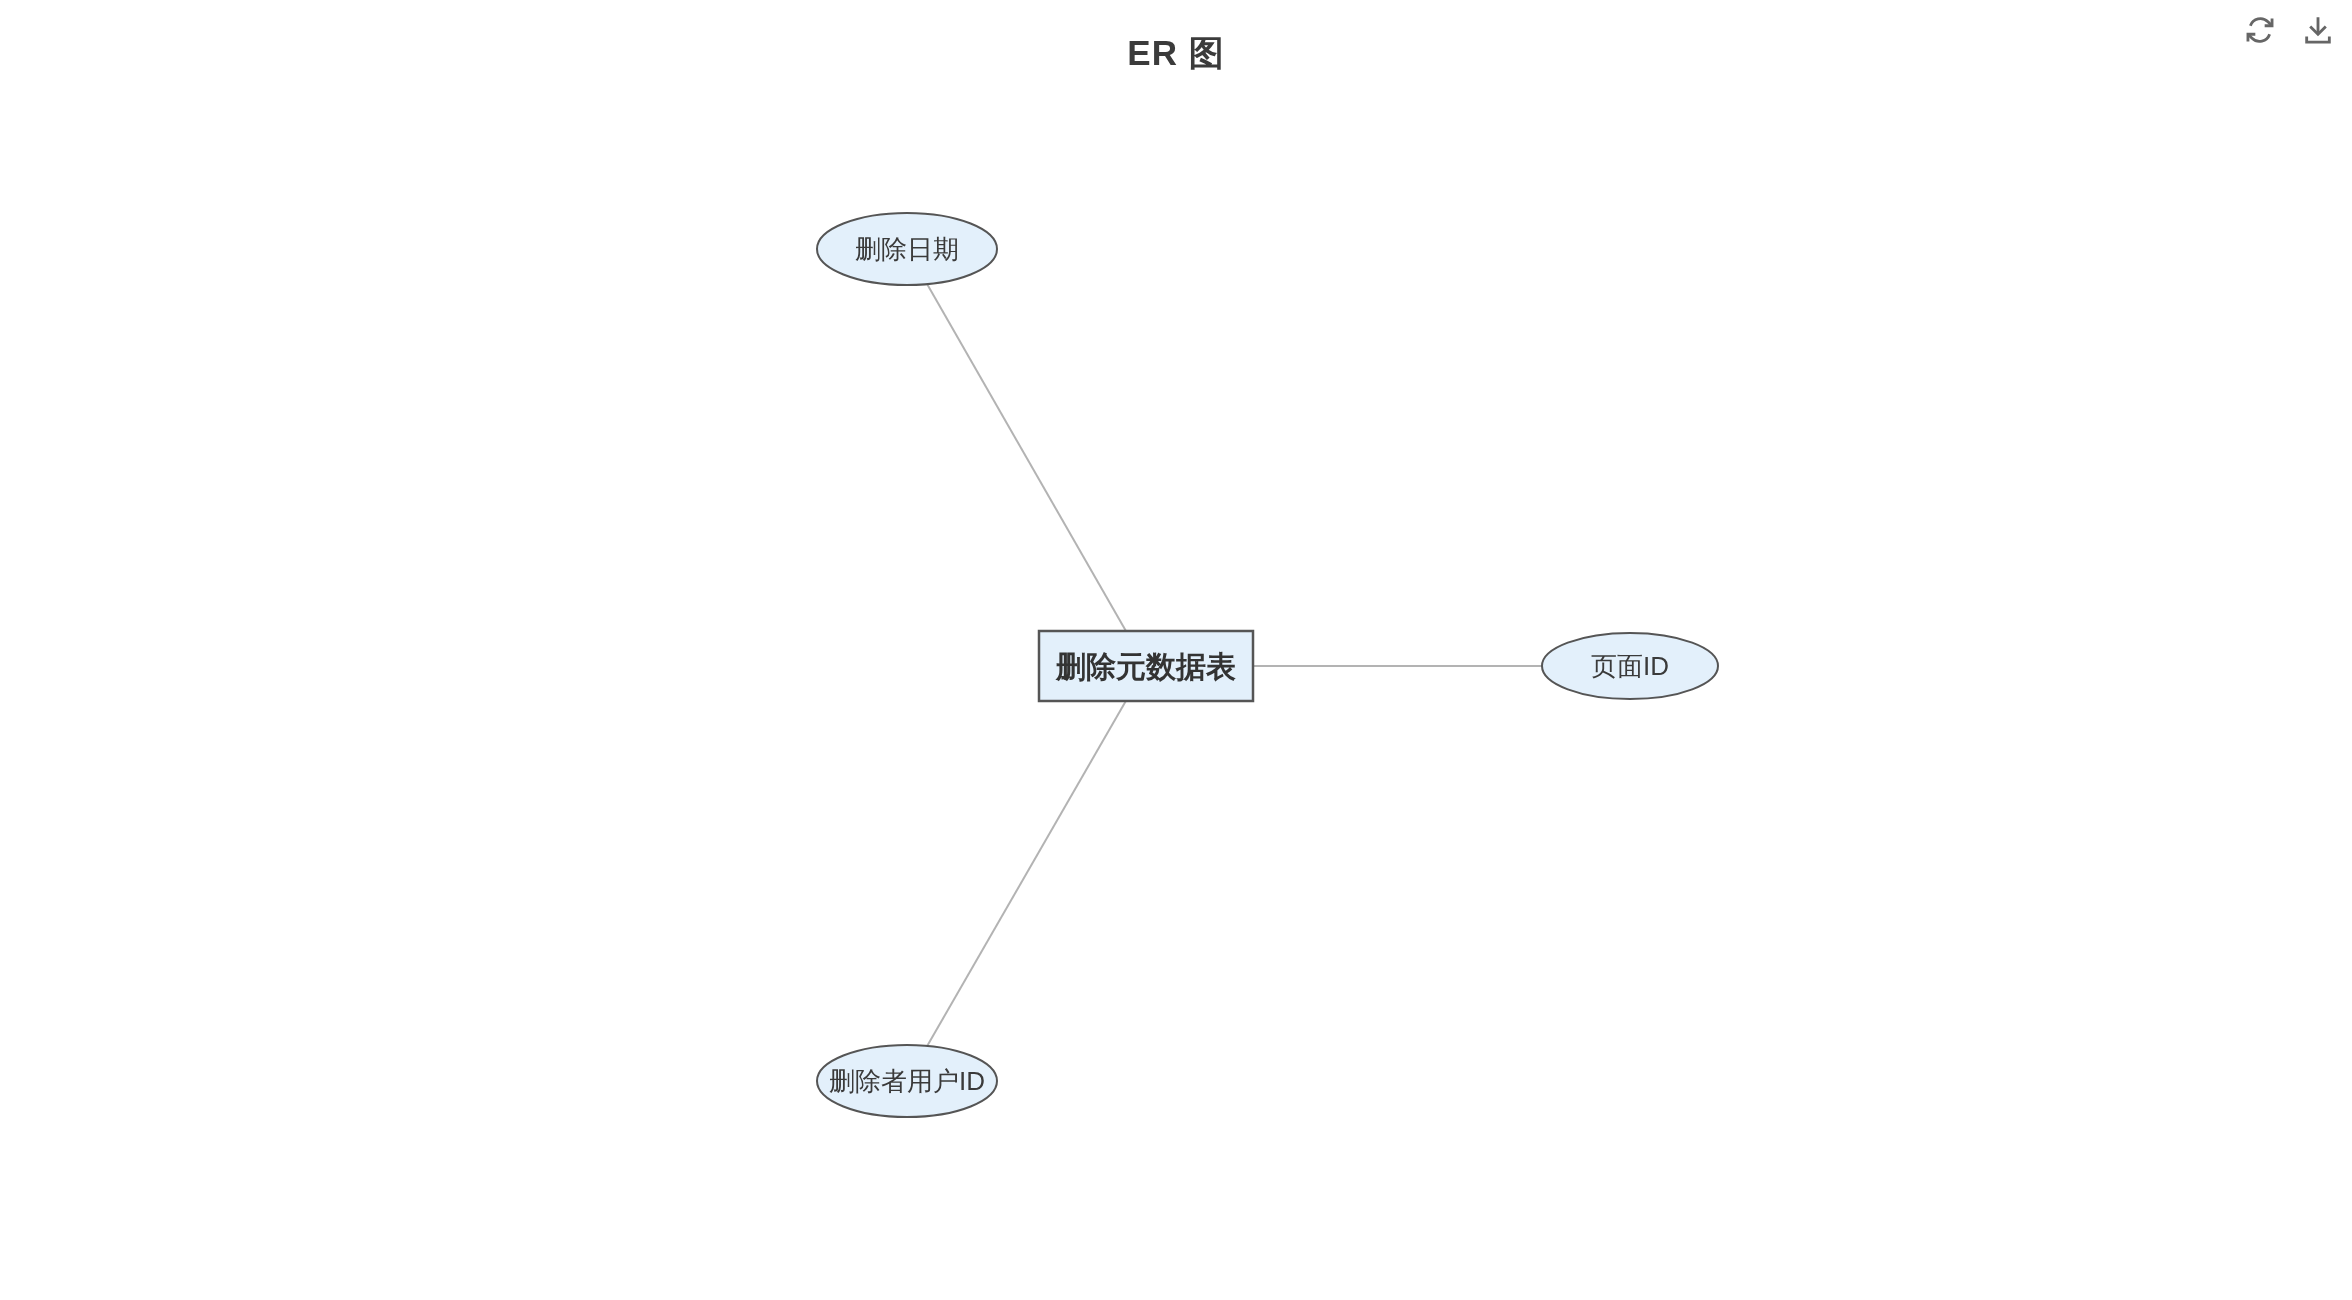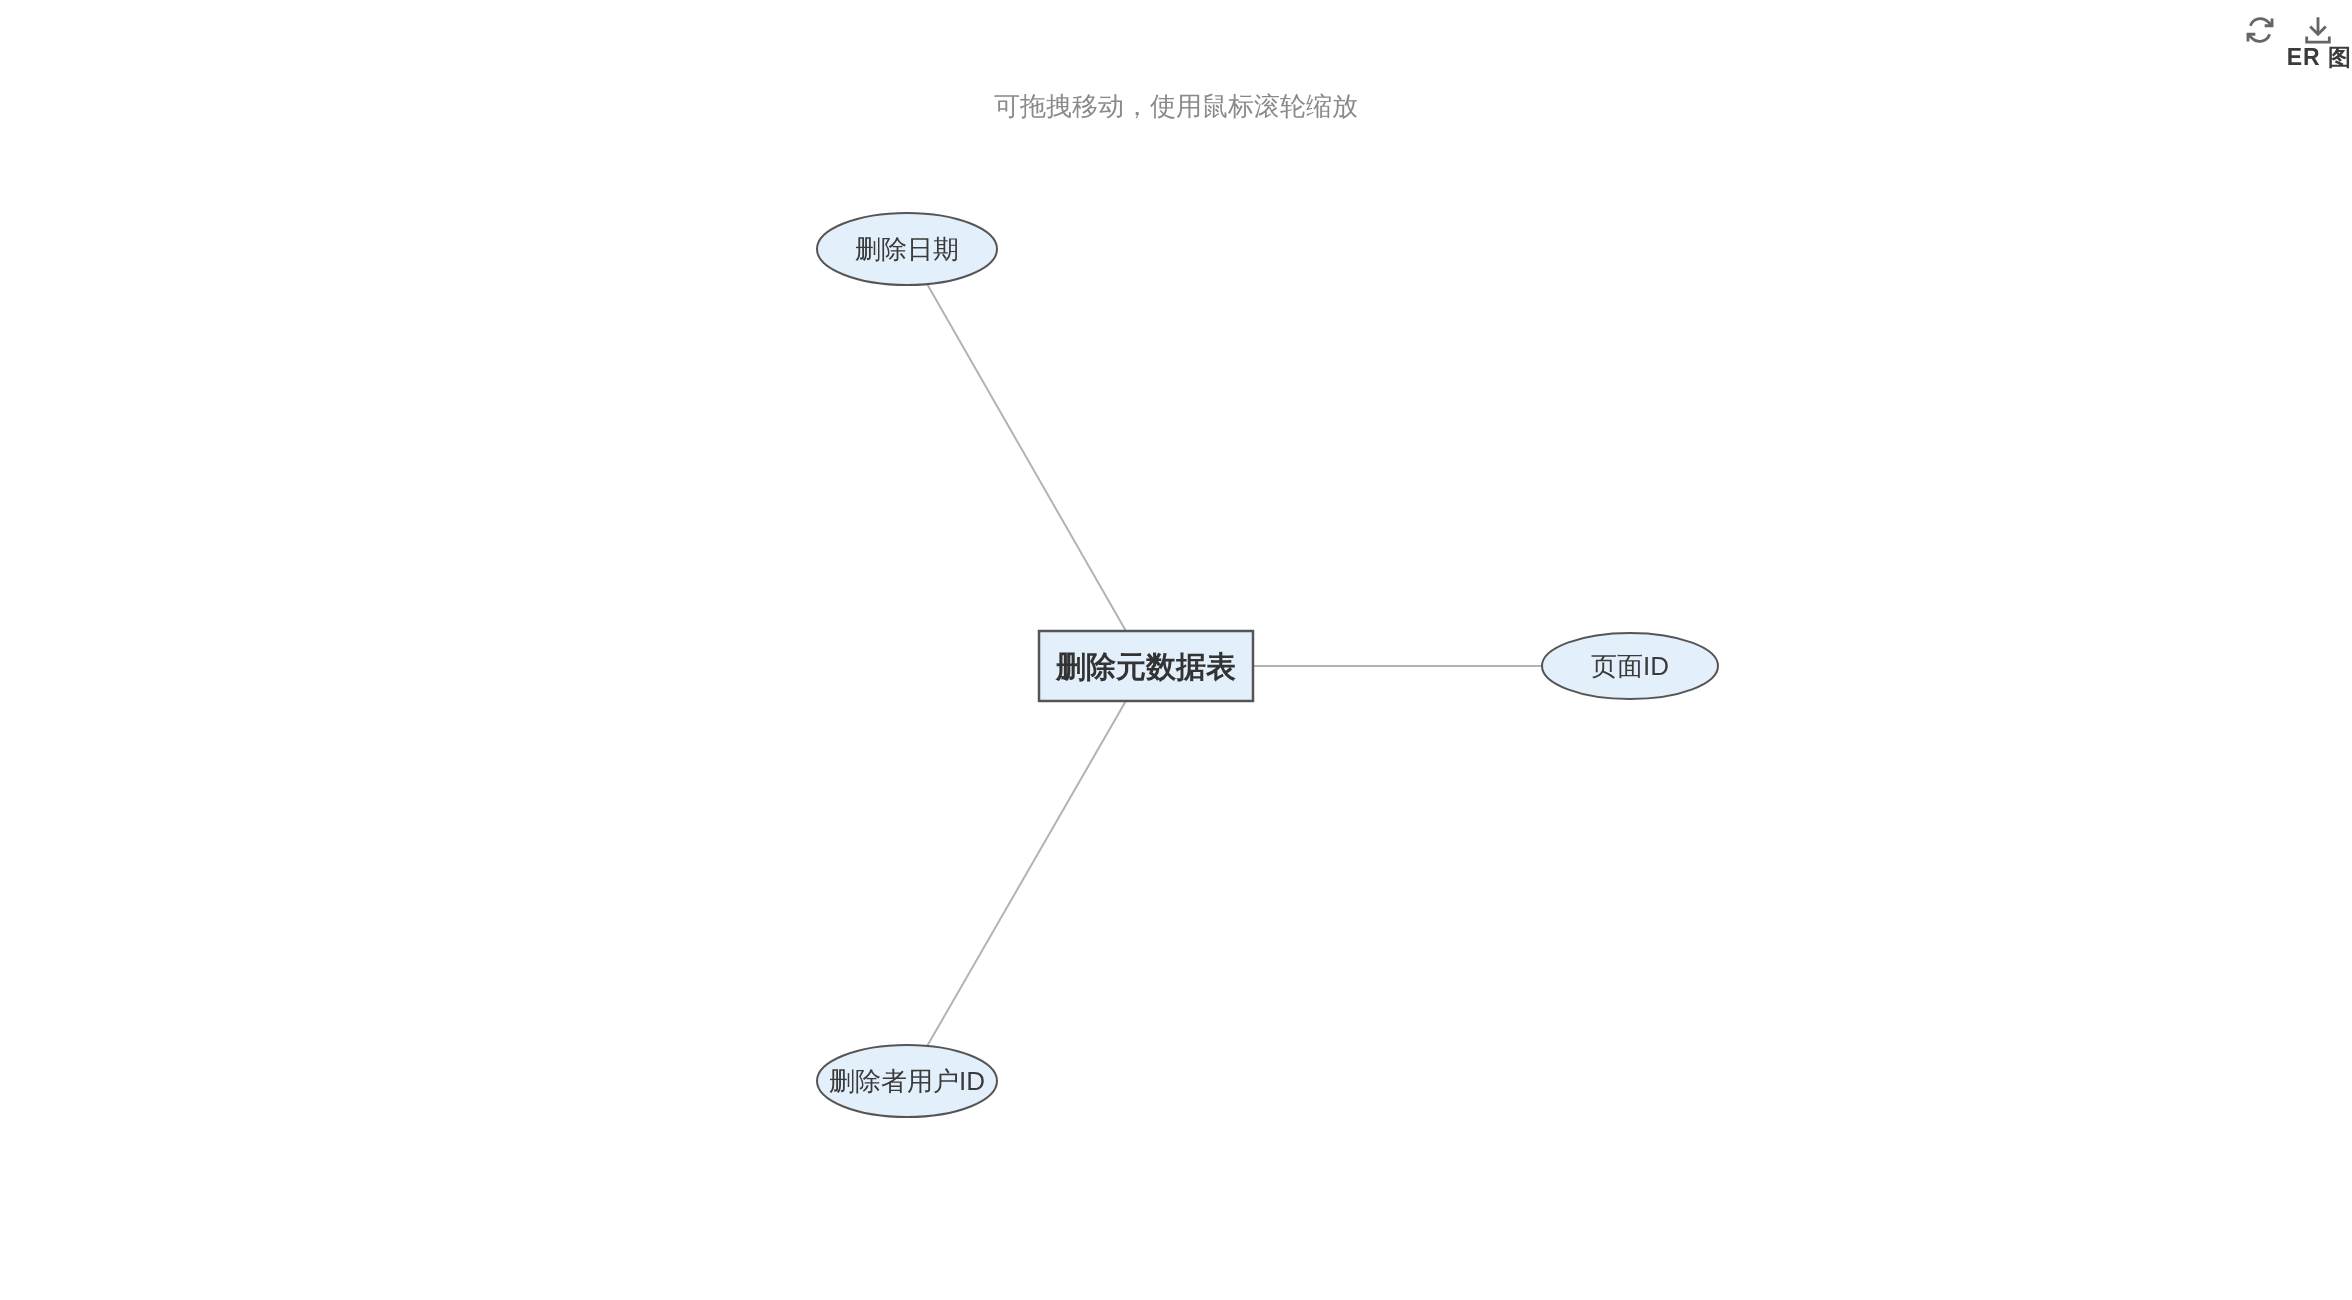--- a/index.html
+++ b/index.html
@@ -12,26 +12,25 @@
   }
   .stage { position: absolute; inset: 0; }
   svg.canvas { position: absolute; inset: 0; width: 100%; height: 100%; cursor: grab; }
 
   .header {
     position: absolute; top: 0; left: 0; right: 0;
     text-align: center;
     pointer-events: none;
   }
   .title {
-    margin-top: 42px;
-    font-size: 23px;
+    margin-top: 30px;
+    font-size: 35px;
     font-weight: bold;
     color: #3b3b3b;
     letter-spacing: 1px;
-    text-align: right;
   }
   .subtitle {
     margin-top: 16px;
     font-size: 26px;
     color: #8a8a8a;
   }
 
   .toolbar {
     position: absolute; top: 12px; right: 16px;
     display: flex; gap: 22px;
@@ -77,21 +76,20 @@
         <text x="1630" y="666" text-anchor="middle" dominant-baseline="central" class="attribute-label">页面ID</text>
       </g>
       <g class="er-node">
         <ellipse cx="907" cy="1081" rx="90" ry="36" stroke-width="2" fill="#e3f0fb" stroke="#555555"></ellipse>
         <text x="907" y="1081" text-anchor="middle" dominant-baseline="central" class="attribute-label">删除者用户ID</text>
       </g>
     </svg>
 
   <div class="header">
     <div class="title">ER 图</div>
-    <div class="subtitle">可拖拽移动，使用鼠标滚轮缩放</div>
   </div>
 
   <div class="toolbar">
     <button class="icon-btn" title="">
       <svg viewBox="0 0 24 24">
         <polyline points="20.5 3.8 20.5 9 15.3 9"></polyline>
         <polyline points="3.5 20.2 3.5 15 8.7 15"></polyline>
         <path d="M5.2 9a7.5 7.5 0 0 1 12.4-2.8L20.5 9"></path>
         <path d="M3.5 15l2.9 2.8A7.5 7.5 0 0 0 18.8 15"></path>
       </svg>

